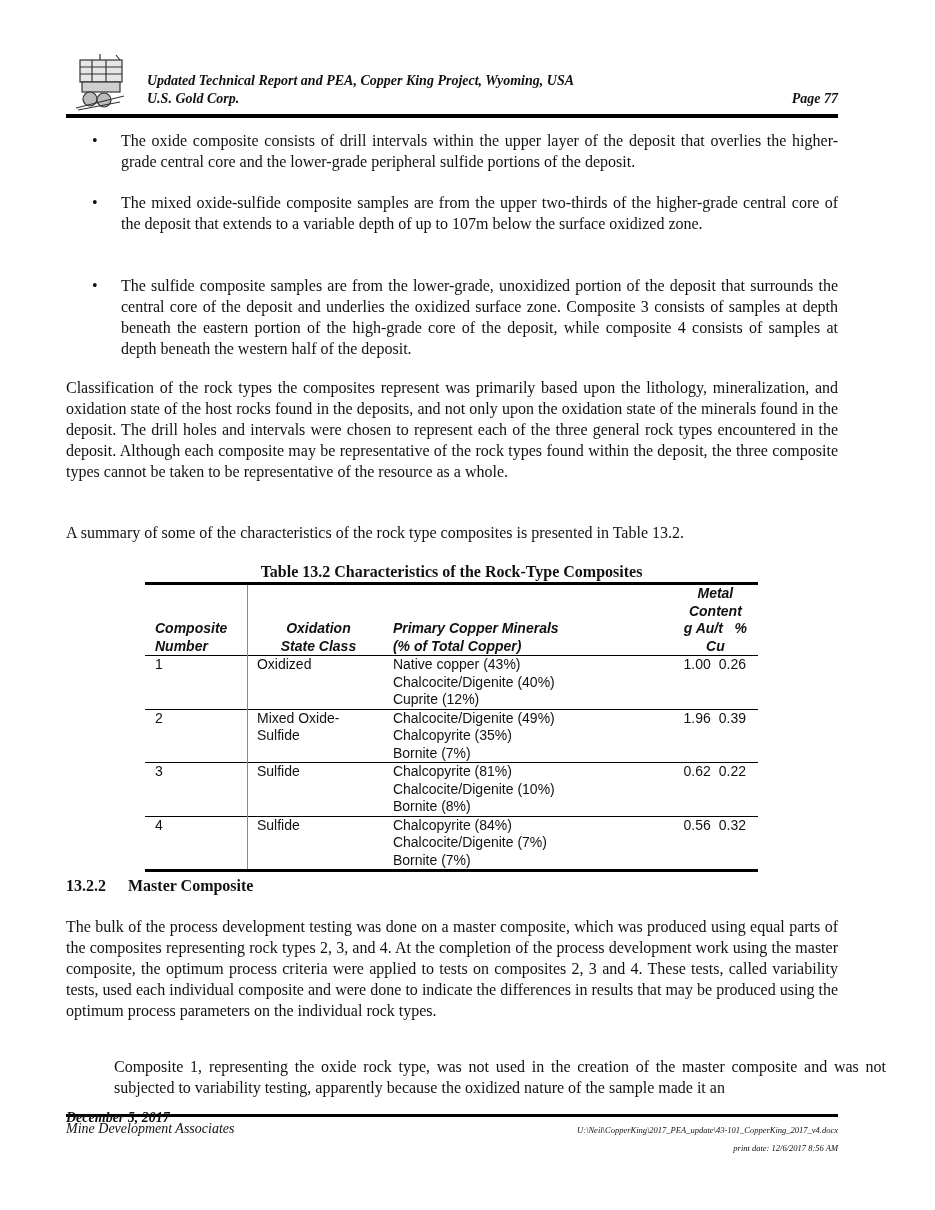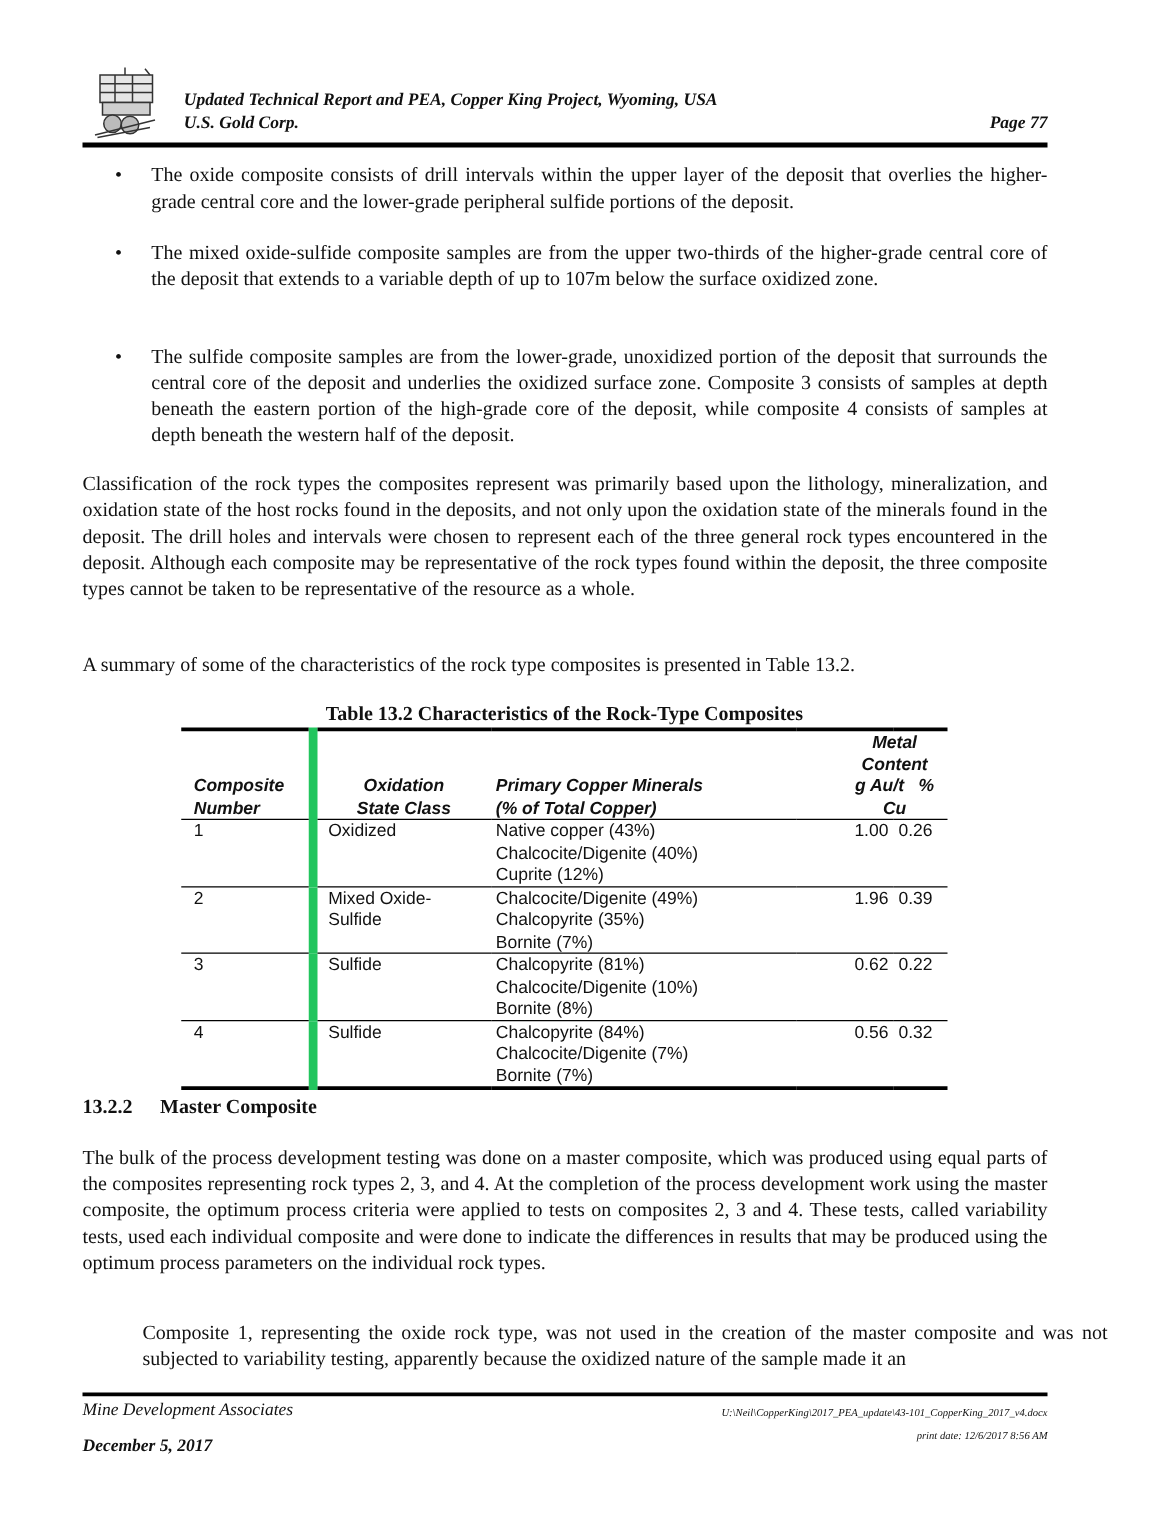--- a/index.html
+++ b/index.html
@@ -22,37 +22,37 @@
 
   
   .tbl-caption { position: absolute; left: 145px; width: 613px; top: 563px; text-align: center; font-size: 16px; font-weight: bold; }
   .tbl { position: absolute; left: 145px; top: 582px; width: 613px; border-collapse: collapse; font-size: 14px; line-height: 17.5px; }
   .tbl th { font-style: italic; font-weight: bold; vertical-align: bottom; padding: 0 4px; }
   .tbl td { vertical-align: top; padding: 0 4px; }
   .tbl thead tr { border-top: 3px solid #000; }
   .tbl tbody tr { border-top: 1px solid #000; }
   .tbl tbody tr:last-child { border-bottom: 3px solid #000; }
   .tbl .c1 { width: 88px; text-align: left; padding-left: 10px; }
-  .tbl .c2 { width: 128px; border-left: 7px solid #22c55e; }
+  .tbl .c2 { width: 128px; border-left: 1px solid #22c55e; }
   .tbl .c3 { width: 240px; }
   .tbl .c4 { width: 70px; text-align: right; }
   .tbl .c5 { text-align: center; padding-right: 12px; }
   .tbl th.c2 { text-align: center; }
   .tbl th.c3 { text-align: left; }
   .tbl td.c2 { padding-left: 9px; }
   .tbl td.c3 { padding-left: 4px; }
   .mineral { display: block; }
 
   .section-heading { position: absolute; left: 66px; top: 877px; font-size: 16px; font-weight: bold; }
   .section-heading .num { display: inline-block; width: 62px; }
 
   
   .ftr-rule { position: absolute; left: 66px; top: 1114px; width: 772px; height: 3px; background: #000; }
   .ftr-left1 { position: absolute; left: 66px; top: 1121px; font-size: 14px; font-style: italic; font-weight: normal; }
-  .ftr-left2 { position: absolute; left: 66px; top: 1150px; font-size: 14px; font-style: italic; font-weight: bold; }
+  .ftr-left2 { position: absolute; left: 66px; top: 1110px; font-size: 14px; font-style: italic; font-weight: bold; }
   .ftr-right1 { position: absolute; right: 97px; top: 1125px; font-size: 8.5px; font-style: italic; }
   .ftr-right2 { position: absolute; right: 97px; top: 1143px; font-size: 8.5px; font-style: italic; }
 </style>
 </head>
 <body>
 
 <div class="logo">
   <svg width="64" height="62" viewBox="0 0 64 62">
     <g fill="none" stroke="#333" stroke-width="1.2">
       <rect x="10" y="8" width="42" height="22" fill="#e6e6e6"></rect>

